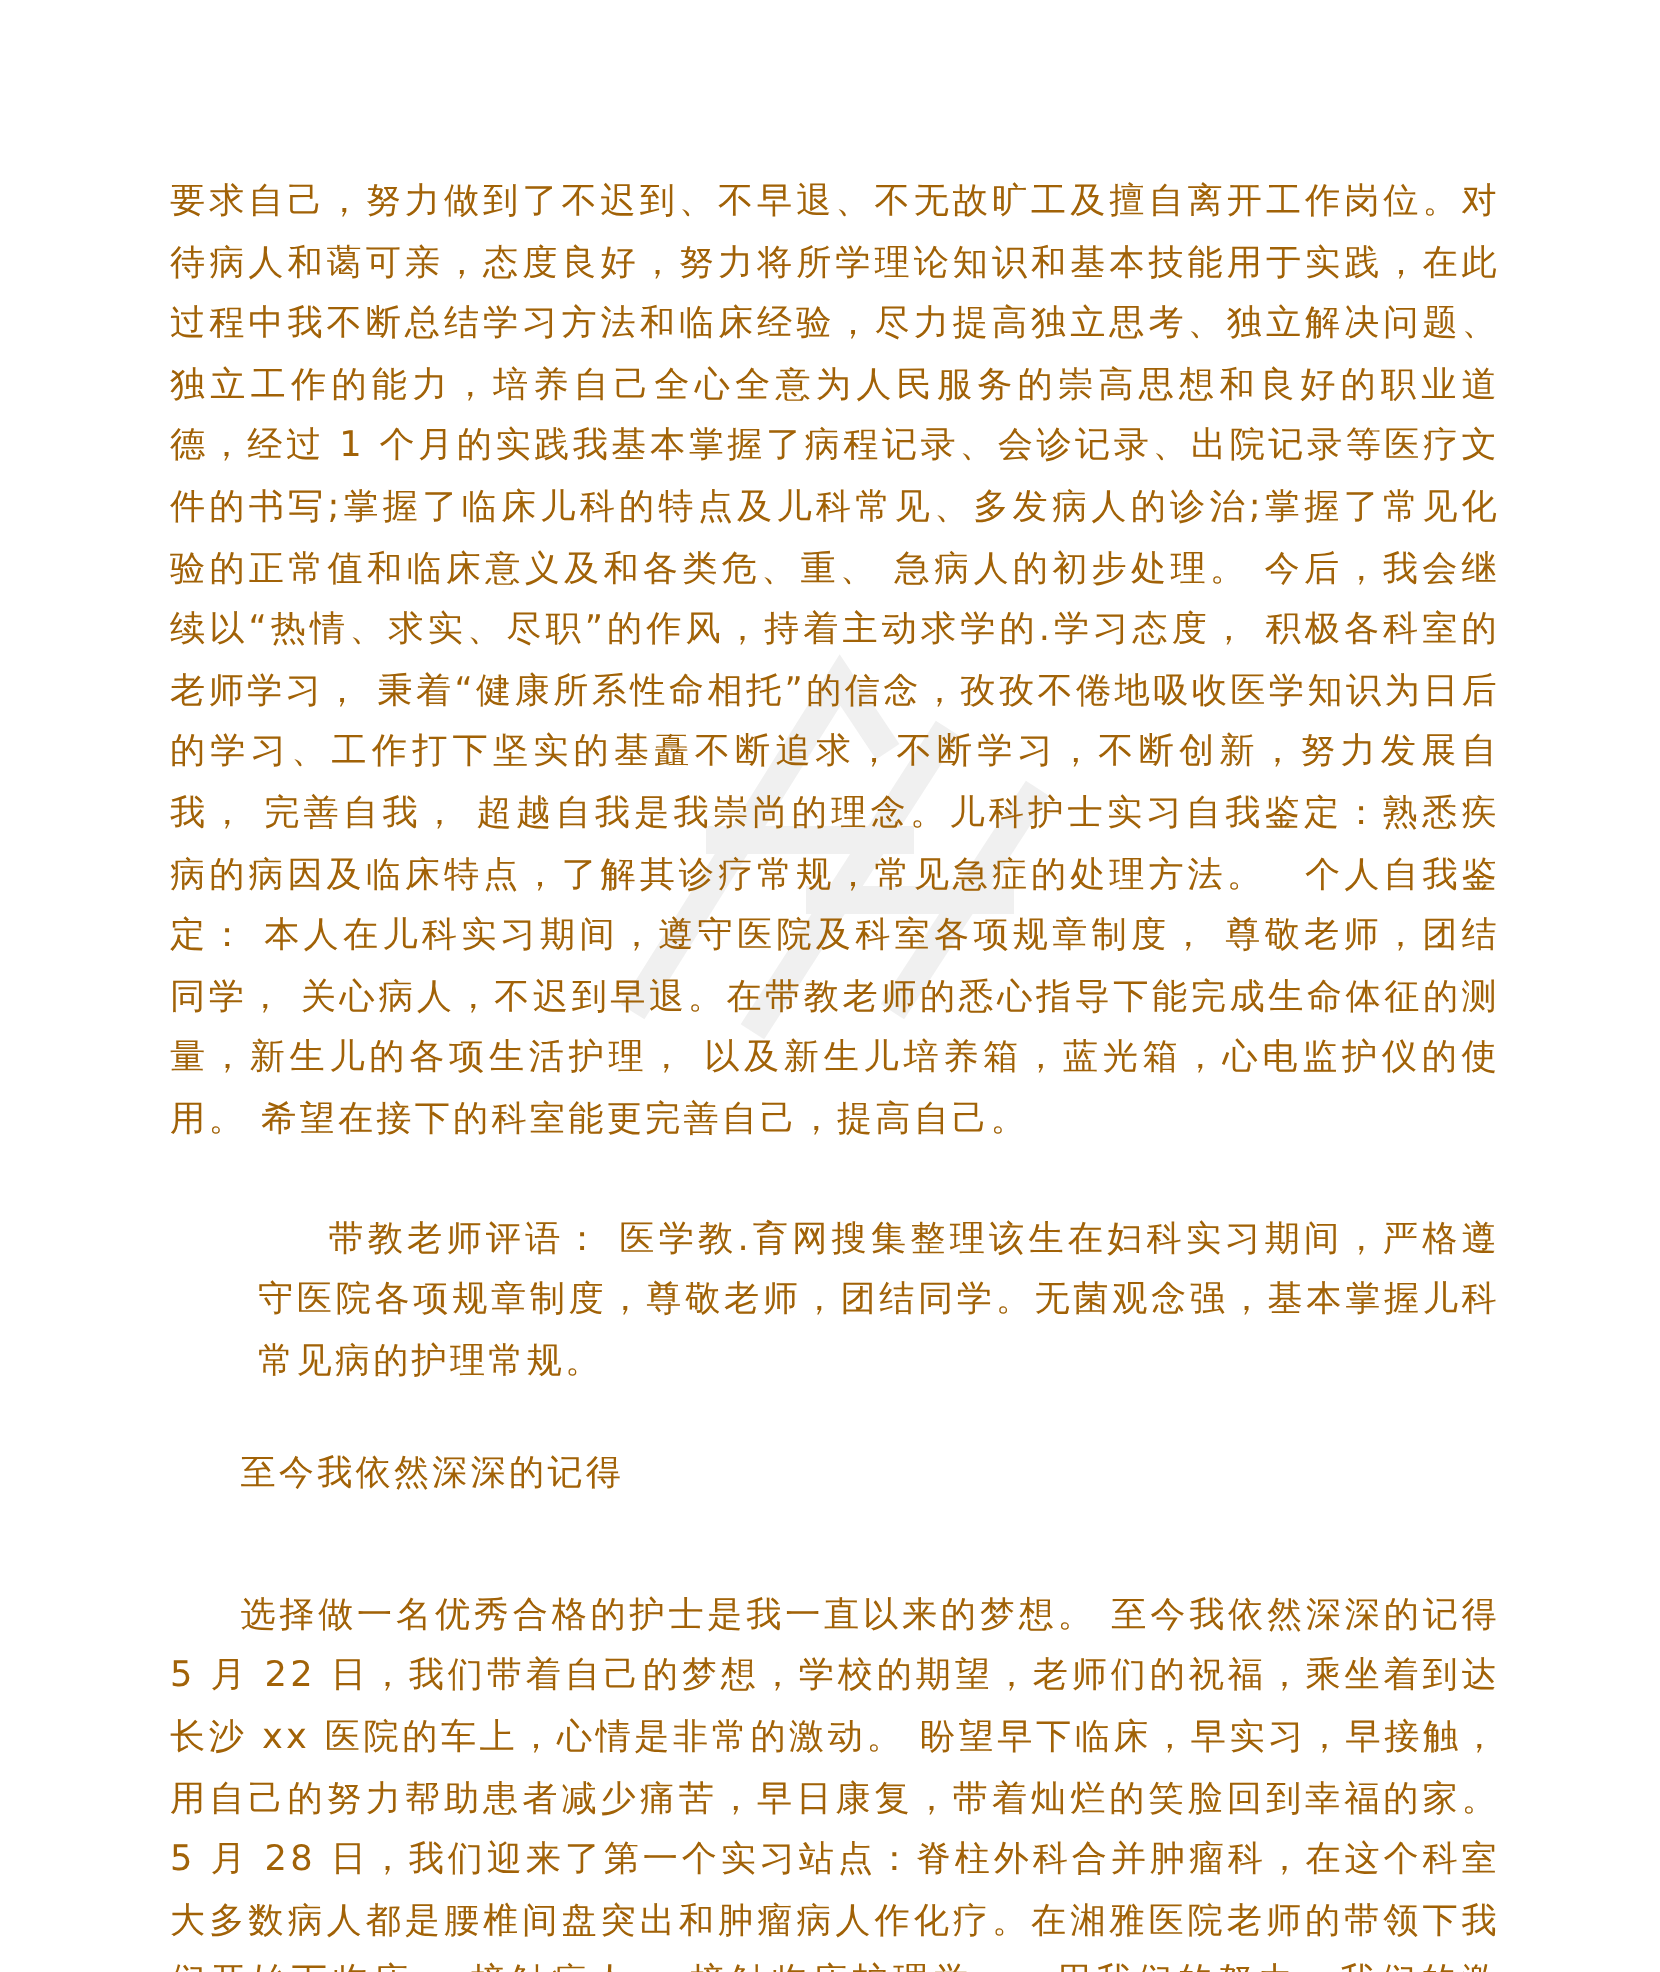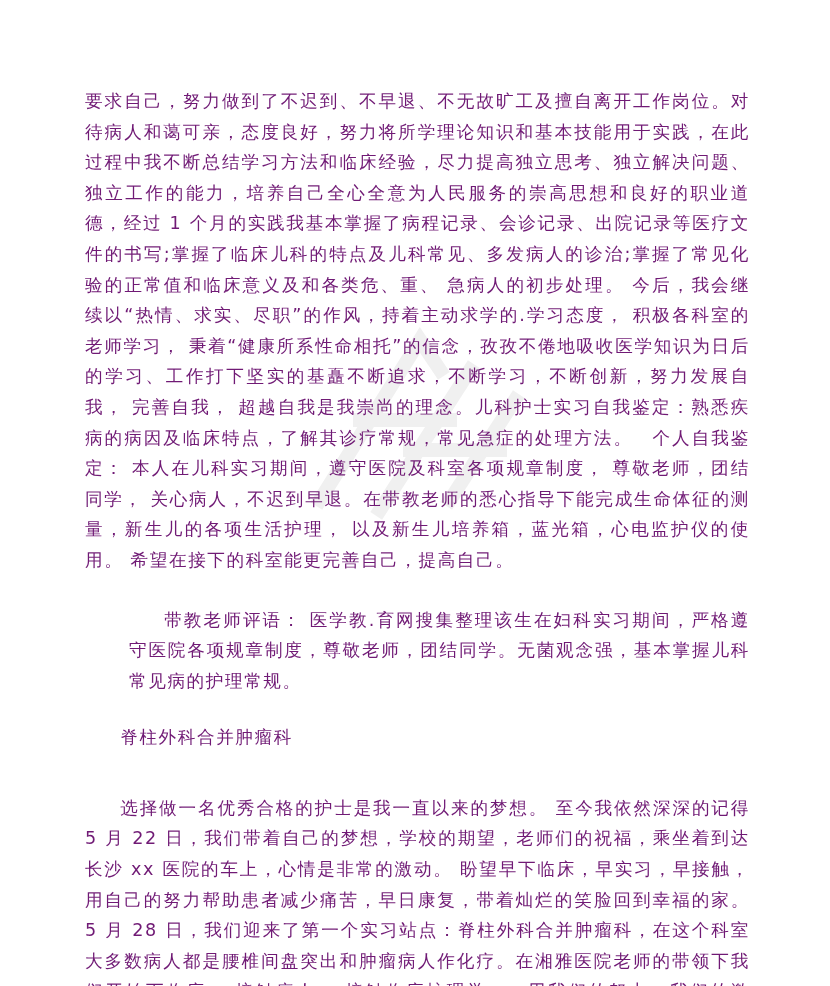--- a/index.html
+++ b/index.html
@@ -38,21 +38,21 @@
       width: 665px;
     }
     .para {
       margin: 0;
       font-size: 17.6px;
       line-height: 30.6px;
       letter-spacing: 1.6px;
       text-align: justify;
       text-align-last: left;
       word-break: break-all;
-      color: #701a75;
+      color: #a16207;
     }
     .indent {
       text-indent: 2em;
     }
     .gap1 { margin-top: 29px; margin-left: 44px; }
     .gap2 { margin-top: 26px; }
     .gap3 { margin-top: 40px; }
   </style>
 </head>
 <body>
@@ -67,17 +67,17 @@
       <path d="M110 150 L200 150"></path>
       <path d="M60 120 L150 120"></path>
     </g>
   </svg>
 
   <div class="content">
     <p class="para">要求自己，努力做到了不迟到、不早退、不无故旷工及擅自离开工作岗位。对待病人和蔼可亲，态度良好，努力将所学理论知识和基本技能用于实践，在此过程中我不断总结学习方法和临床经验，尽力提高独立思考、独立解决问题、独立工作的能力，培养自己全心全意为人民服务的崇高思想和良好的职业道德，经过 1 个月的实践我基本掌握了病程记录、会诊记录、出院记录等医疗文件的书写;掌握了临床儿科的特点及儿科常见、多发病人的诊治;掌握了常见化验的正常值和临床意义及和各类危、重、 急病人的初步处理。 今后，我会继续以“热情、求实、尽职”的作风，持着主动求学的.学习态度， 积极各科室的老师学习， 秉着“健康所系性命相托”的信念，孜孜不倦地吸收医学知识为日后的学习、工作打下坚实的基矗不断追求，不断学习，不断创新，努力发展自我， 完善自我， 超越自我是我崇尚的理念。儿科护士实习自我鉴定：熟悉疾病的病因及临床特点，了解其诊疗常规，常见急症的处理方法。　个人自我鉴定： 本人在儿科实习期间，遵守医院及科室各项规章制度， 尊敬老师，团结同学， 关心病人，不迟到早退。在带教老师的悉心指导下能完成生命体征的测量，新生儿的各项生活护理， 以及新生儿培养箱，蓝光箱，心电监护仪的使用。 希望在接下的科室能更完善自己，提高自己。</p>
 
     <p class="para indent gap1">带教老师评语： 医学教.育网搜集整理该生在妇科实习期间，严格遵守医院各项规章制度，尊敬老师，团结同学。无菌观念强，基本掌握儿科常见病的护理常规。</p>
 
-    <p class="para indent gap2">脊柱外科合并肿瘤科</p>
+    <p class="para indent gap2">至今我依然深深的记得</p>
 
     <p class="para indent gap3">选择做一名优秀合格的护士是我一直以来的梦想。 至今我依然深深的记得 5 月 22 日，我们带着自己的梦想，学校的期望，老师们的祝福，乘坐着到达长沙 xx 医院的车上，心情是非常的激动。 盼望早下临床，早实习，早接触，用自己的努力帮助患者减少痛苦，早日康复，带着灿烂的笑脸回到幸福的家。 5 月 28 日，我们迎来了第一个实习站点：脊柱外科合并肿瘤科，在这个科室大多数病人都是腰椎间盘突出和肿瘤病人作化疗。在湘雅医院老师的带领下我们开始下临床， 接触病人， 接触临床护理学　，用我们的努力，我们的激情，我们的热情每天为不同的病</p>
   </div>
 </div>
 
 </body></html>

